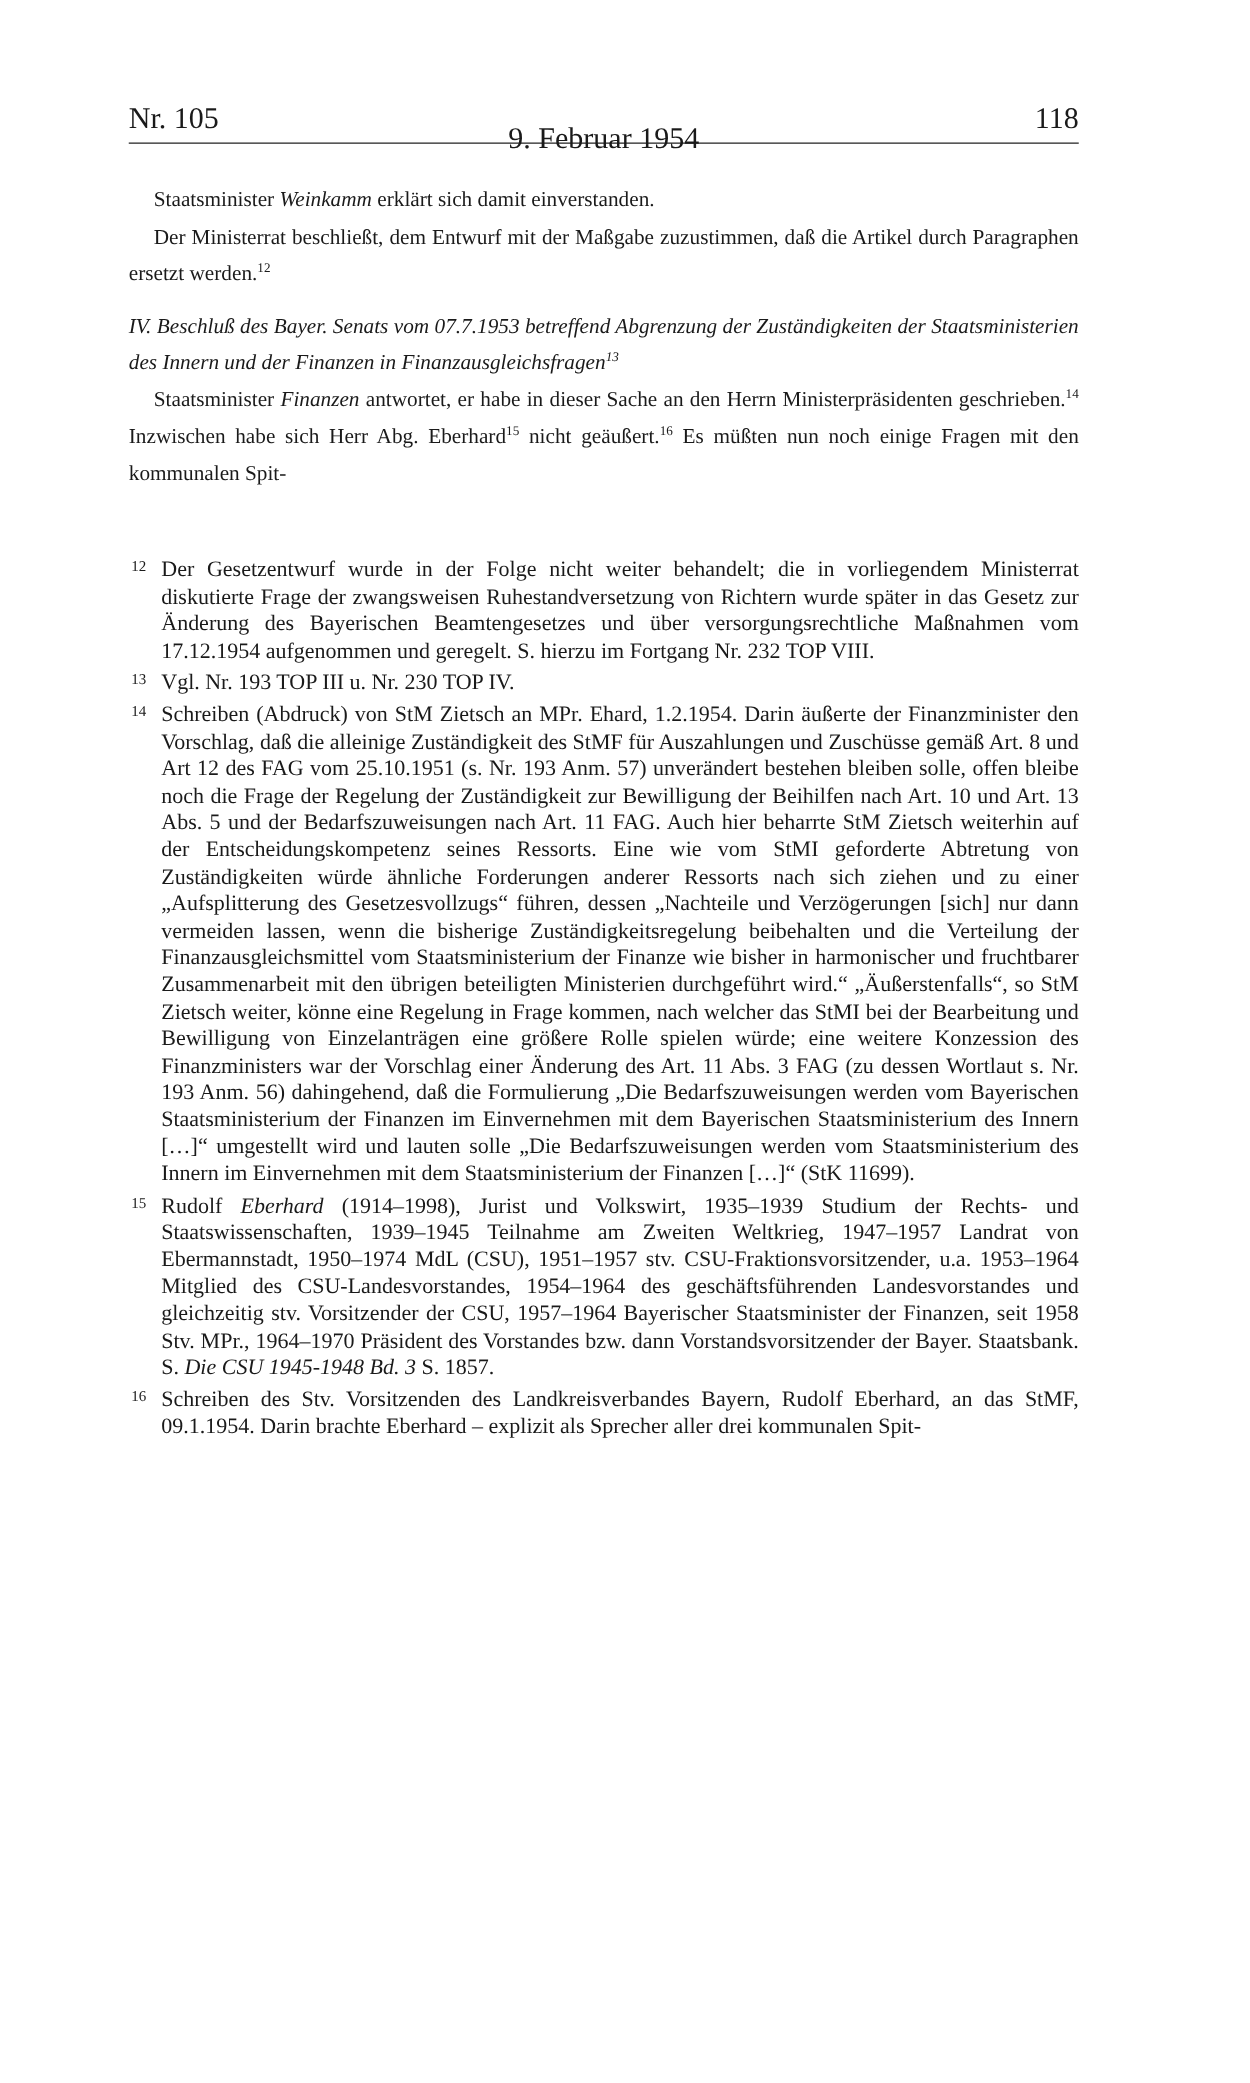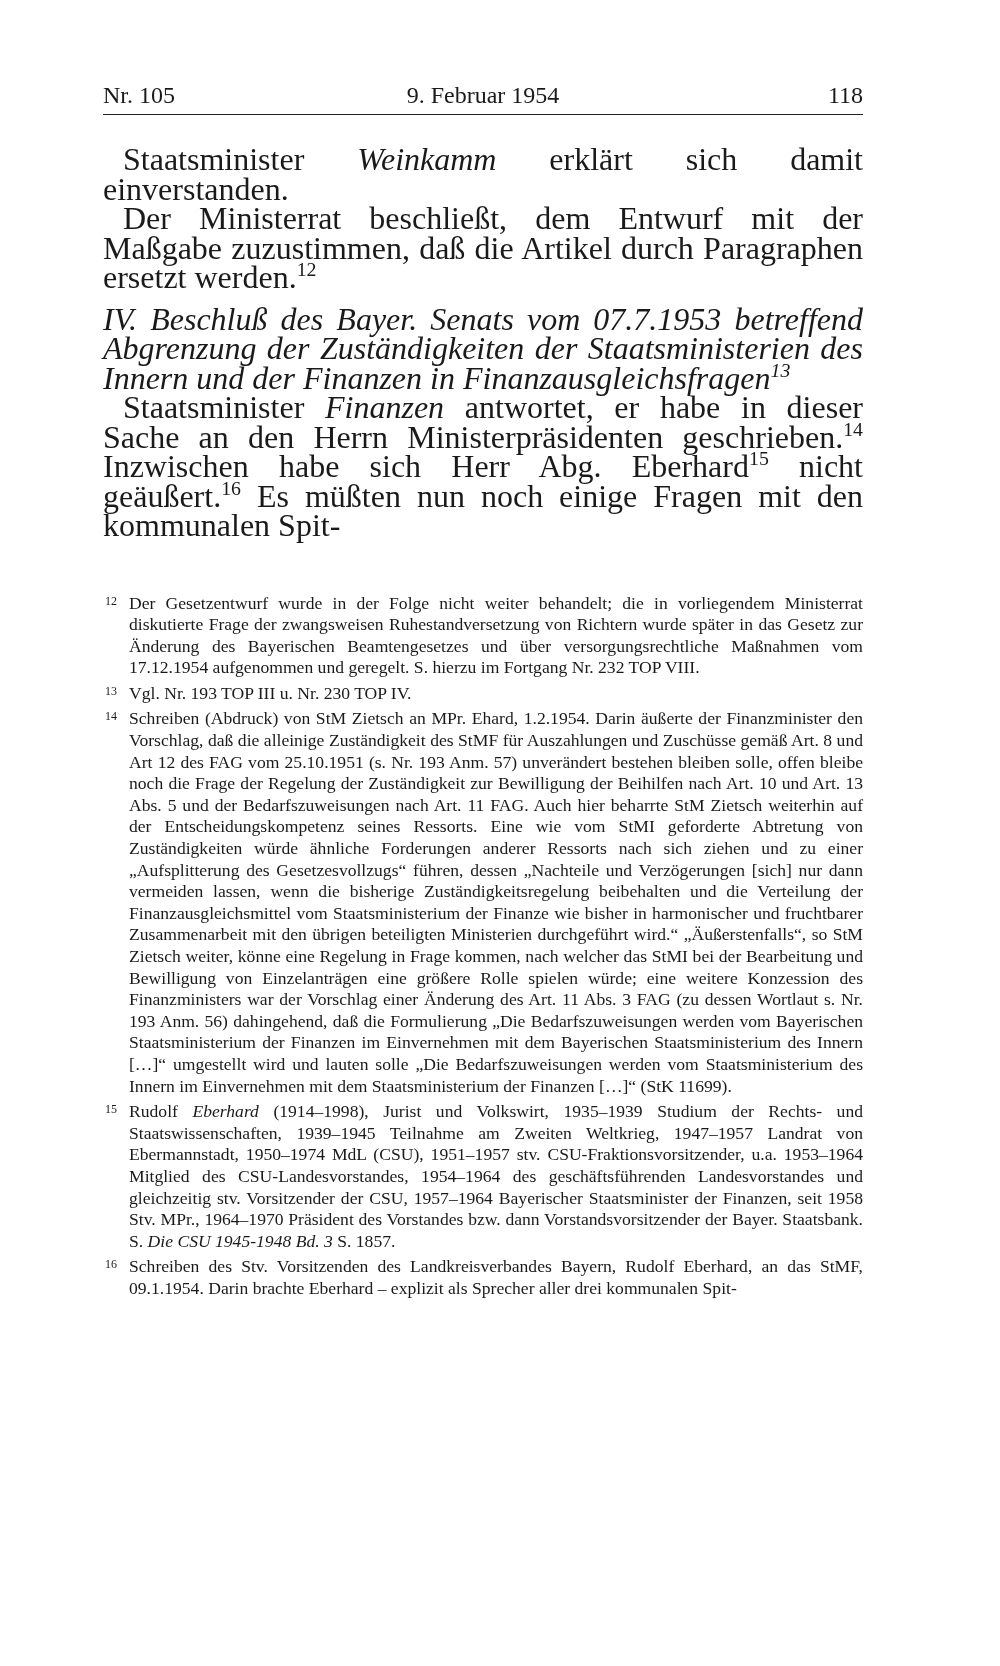--- a/index.html
+++ b/index.html
@@ -1,22 +1,22 @@
 <!DOCTYPE html>
 <html><head>
 <meta charset="utf-8">
 <style>
   html, body { margin: 0; padding: 0; background: #ffffff; }
   body { width: 1000px; height: 1666px; position: relative; overflow: hidden; color: #1a1a1a; font-family: "Liberation Serif", "DejaVu Serif", serif; }
   .page { position: absolute; left: 103px; top: 80px; width: 760px; }
   .header { position: relative; height: 34px; font-size: 24px; line-height: 30px; border-bottom: 1.5px solid #222; }
   .header .left { position: absolute; left: 0; top: 0; }
-  .header .center { position: absolute; left: 0; right: 0; top: 0; text-align: center; }
+  .header .center { position: absolute; left: 0; right: 0; top: 16px; text-align: center; }
   .header .right { position: absolute; right: 0; top: 0; }
-  .body { margin-top: 30px; font-size: 32px; line-height: 29.5px; text-align: justify; }
+  .body { margin-top: 30px; font-size: 17px; line-height: 29.5px; text-align: justify; }
   .body p { margin: 0; }
   .body p.indent { text-indent: 20px; }
   .body p.heading { font-style: italic; margin-top: 12px; }
   .body i { font-style: italic; }
   sup { font-size: 0.62em; line-height: 0; vertical-align: 0.6em; }
   .fn-area { margin-top: 52px; font-size: 17.6px; line-height: 21.6px; text-align: justify; }
   .fn { position: relative; padding-left: 26px; margin: 0 0 4px 0; }
   .fn .num { position: absolute; left: 2px; top: -2px; font-size: 12px; }
 </style>
 </head>

